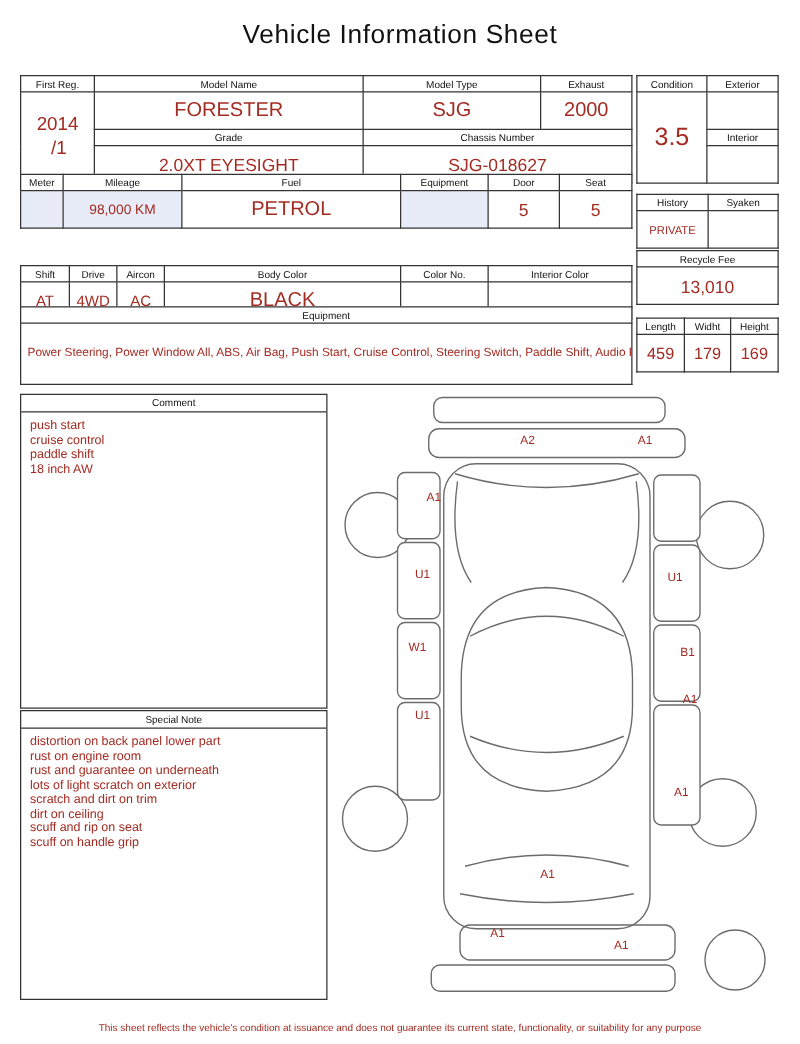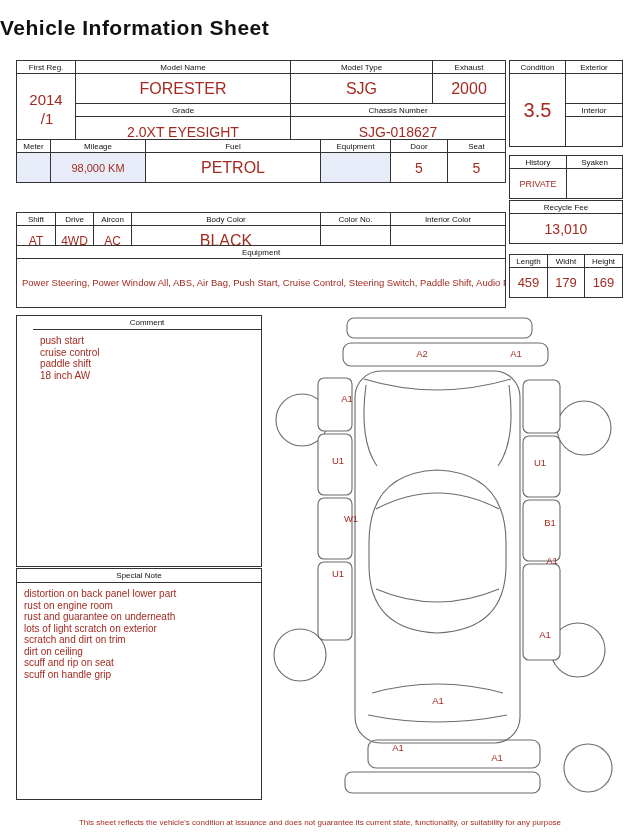--- a/index.html
+++ b/index.html
@@ -1,21 +1,21 @@
 <!DOCTYPE html>
 <html style="--red: #A32B22; --tint: #E8ECF8; --line: #333333;"><head>
 <meta charset="utf-8">
 <style>
   :root { --red:#A32B22; --tint:#E8ECF8; --line:#333333; }
   * { margin:0; padding:0; box-sizing:border-box; }
   html,body { background:#fff; }
   body { width:640px; height:835px; font-family:"Liberation Sans","DejaVu Sans",sans-serif; }
   .sheet { position:relative; width:640px; height:835px; background:#fff; overflow:hidden; }
-  .title { position:absolute; top:16px; left:0; width:640px; 
-           font-size:21px; font-weight:700; color:#111; letter-spacing:0.5px; }
+  .title { position:absolute; top:16px; left:0; width:640px; text-align:center;
+           font-size:21px; font-weight:400; color:#111; letter-spacing:0.5px; }
   table.t { position:absolute; border-collapse:collapse; table-layout:fixed; background:#fff; }
   .t td { border:1px solid var(--line); padding:0; text-align:center; vertical-align:middle;
           overflow:hidden; white-space:nowrap; }
   .hrow td { height:13px; }
   .vrow td { height:30px; }
   .lbl { font-size:8px; color:#111; }
   .val { color:var(--red); }
   .v9{font-size:9px}.v11{font-size:11px}.v12{font-size:12px}.v13{font-size:13px}
   .v15{font-size:14px}.v16{font-size:16px}.v20{font-size:20px}
   .tint { background:var(--tint); }
@@ -216,21 +216,21 @@
       <td class="lbl">Height</td>
     </tr>
     <tr class="vrow">
       <td class="val v13">459</td>
       <td class="val v13">179</td>
       <td class="val v13">169</td>
     </tr>
   </tbody>
     </table>
 
-  <div class="notebox" style="left:16px;top:315px;width:246px;height:252px;padding-left:16px;">
+  <div class="notebox" style="left:16px;top:315px;width:246px;height:252px;">
     <div class="hdr">Comment</div>
     <div class="bdy">
 
     <div class="note-line">push start</div>
         <div class="note-line">cruise control</div>
         <div class="note-line">paddle shift</div>
         <div class="note-line">18 inch AW</div>
       </div>
   </div>
 
@@ -283,21 +283,21 @@
 
       <rect x="100" y="427" width="172" height="28" rx="8"></rect>
       <rect x="77" y="459" width="195" height="21" rx="7"></rect>
     </svg>
     <div class="markers">
 
     <span class="marker" style="left: 154px; top: 40px;">A2</span>
         <span class="marker" style="left: 248px; top: 40px;">A1</span>
         <span class="marker" style="left: 79px; top: 85px;">A1</span>
         <span class="marker" style="left: 70px; top: 147px;">U1</span>
-        <span class="marker" style="left: 83px; top: 205px;">W1</span>
+        <span class="marker" style="left: 66px; top: 205px;">W1</span>
         <span class="marker" style="left: 70px; top: 260px;">U1</span>
         <span class="marker" style="left: 272px; top: 149px;">U1</span>
         <span class="marker" style="left: 282px; top: 209px;">B1</span>
         <span class="marker" style="left: 284px; top: 247px;">A1</span>
         <span class="marker" style="left: 277px; top: 321px;">A1</span>
         <span class="marker" style="left: 170px; top: 387px;">A1</span>
         <span class="marker" style="left: 130px; top: 434px;">A1</span>
         <span class="marker" style="left: 229px; top: 444px;">A1</span>
       </div>
   </div>

